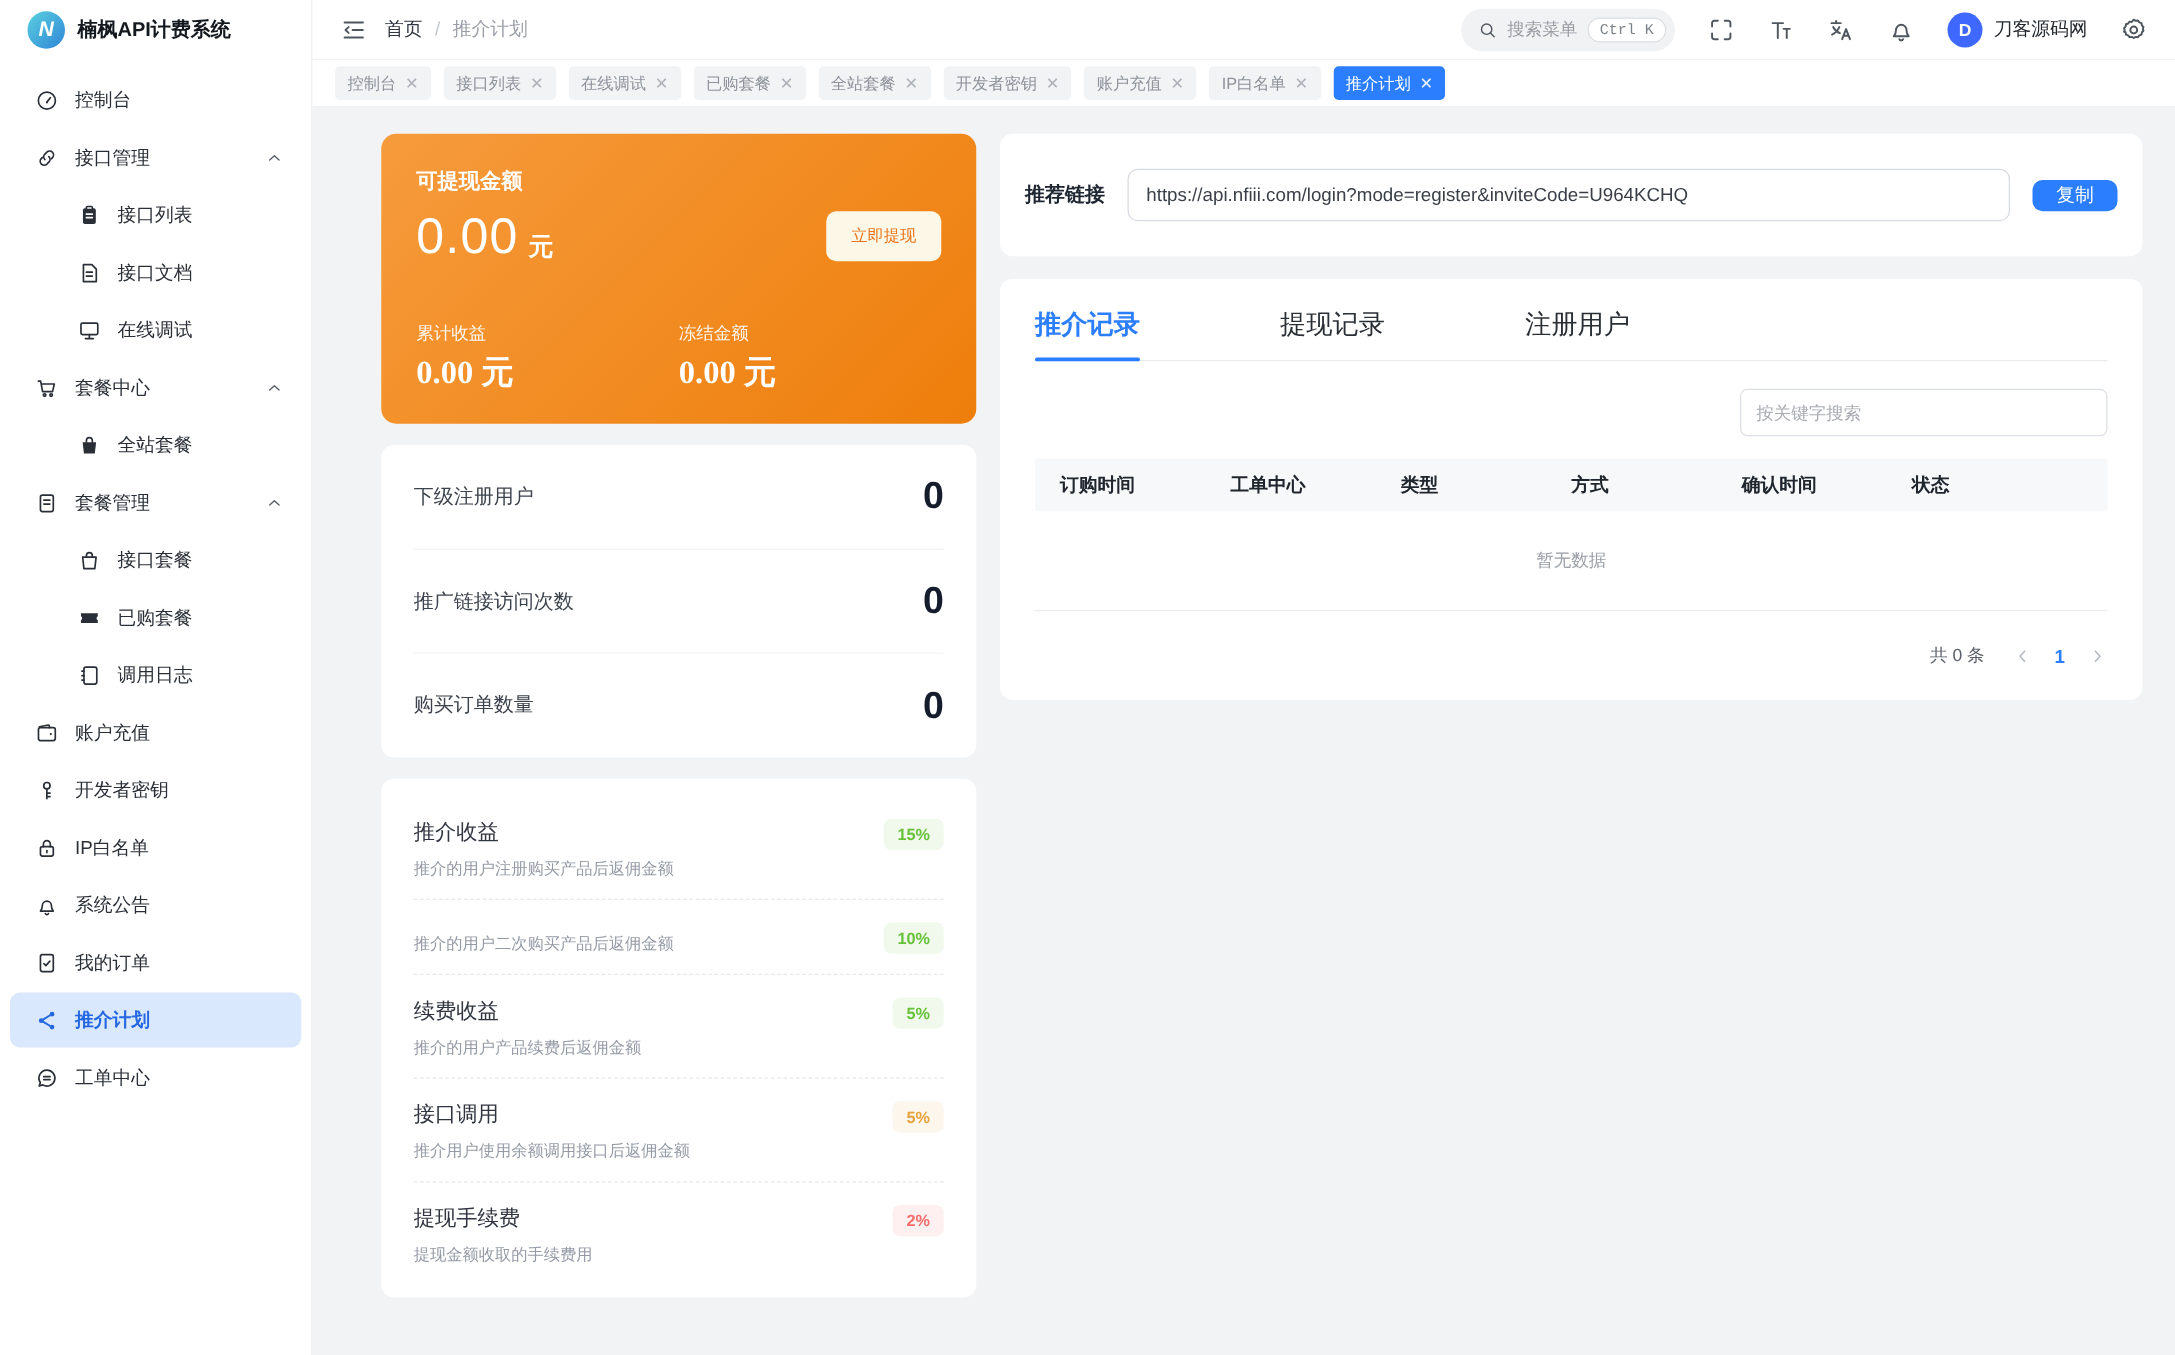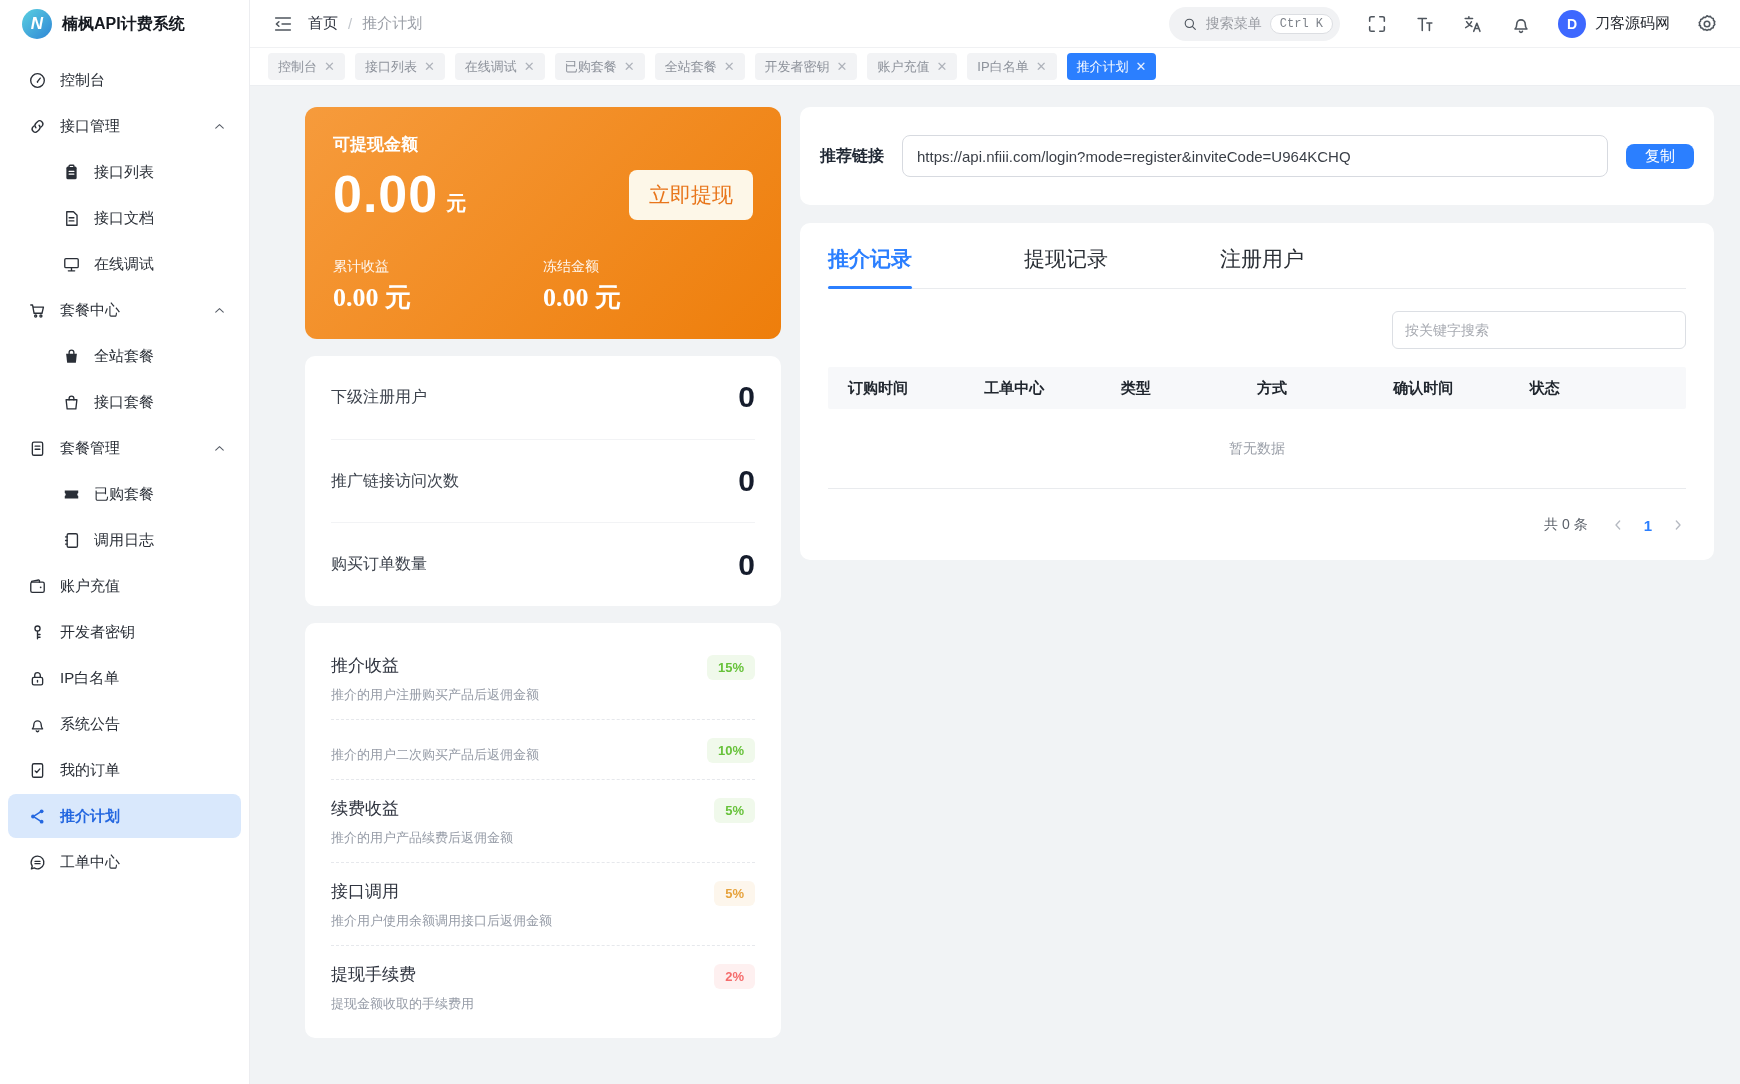--- a/index.html
+++ b/index.html
@@ -50,24 +50,24 @@
 
   .content { flex:1; display:flex; gap:19px; padding:21px 26px 16px 17px; overflow:hidden;margin-left:38px; }
   .card { background:#fff; border-radius:10px; }
 
   
   .left-col { width:476px; flex:0 0 auto; display:flex; flex-direction:column; gap:17px; }
   .wallet { height:232px; border-radius:12px; background:linear-gradient(135deg,#f69b3c,#ee7e0b);
             color:#fff; padding:26px 28px 24px; display:flex; flex-direction:column; }
   .wallet-title { font-size:17px; font-weight:bold; }
   .amount-row { display:flex; align-items:center; margin-top:10px; }
-  .amount { font-size:52px; font-weight:bold; letter-spacing:1px; line-height:1.1; }
+  .amount { font-size:40px; font-weight:normal; letter-spacing:1px; line-height:1.1; }
   .amount-unit { font-size:20px; font-weight:bold; margin:18px 0 0 8px; }
   .withdraw-btn { margin-left:auto; background:#fdf7e8; color:#e8751a; border:none; border-radius:8px;
-                  font-size:21px; padding:11px 20px; cursor:pointer; font-family:inherit; }
+                  font-size:13px; padding:11px 20px; cursor:pointer; font-family:inherit; }
   .wallet-stats { display:flex; margin-top:auto; }
   .wstat { width:50%; }
   .wstat .wl { font-size:14px; color:rgba(255,255,255,.92); }
   .wstat .wv { font-size:26px; font-weight:bold; margin-top:4px;font-family:Liberation Serif, serif; }
 
   .counters { height:250px; padding:0 26px; display:flex; flex-direction:column; }
   .counter-row { flex:1; display:flex; align-items:center; justify-content:space-between; border-bottom:1px solid #f2f3f5; }
   .counter-row:last-child { border-bottom:none; }
   .counter-row .cl { font-size:16px; color:#3d434d; }
   .counter-row .cv { font-size:30px; font-weight:800; color:#151c2c; }
@@ -182,37 +182,37 @@
       </div>
 
       <div class="mi child">
         <svg viewBox="0 0 24 24">
             <path d="M5.2 8.5h13.6L17.5 20h-11z" fill="currentColor" stroke="none"></path>
             <path d="M9 8.5V7a3 3 0 0 1 6 0v1.5"></path>
           </svg>
         <span class="lbl">全站套餐</span>
       </div>
 
-      <div class="mi child">
-        <svg viewBox="0 0 24 24">
-            <path d="M5.2 8.5h13.6L17.5 20h-11z"></path>
-            <path d="M9 8.5V7a3 3 0 0 1 6 0v1.5"></path>
-          </svg>
-        <span class="lbl">接口套餐</span>
-      </div>
-
       <div class="mi">
         <svg viewBox="0 0 24 24">
             <rect x="5.5" y="4" width="13" height="16.5" rx="2"></rect>
             <path d="M9 9h6M9 13h6"></path>
           </svg>
         <span class="lbl">套餐管理</span>
         <svg class="chev" viewBox="0 0 24 24">
             <path d="M6 14.5 12 9l6 5.5"></path>
           </svg>
+      </div>
+
+      <div class="mi child">
+        <svg viewBox="0 0 24 24">
+            <path d="M5.2 8.5h13.6L17.5 20h-11z"></path>
+            <path d="M9 8.5V7a3 3 0 0 1 6 0v1.5"></path>
+          </svg>
+        <span class="lbl">接口套餐</span>
       </div>
 
       <div class="mi child">
         <svg viewBox="0 0 24 24">
             <path d="M3.5 7h17v3.1a2.1 2.1 0 0 0 0 3.8V17h-17v-3.1a2.1 2.1 0 0 0 0-3.8z" fill="currentColor" stroke="none"></path>
           </svg>
         <span class="lbl">已购套餐</span>
       </div>
 
       <div class="mi child">

